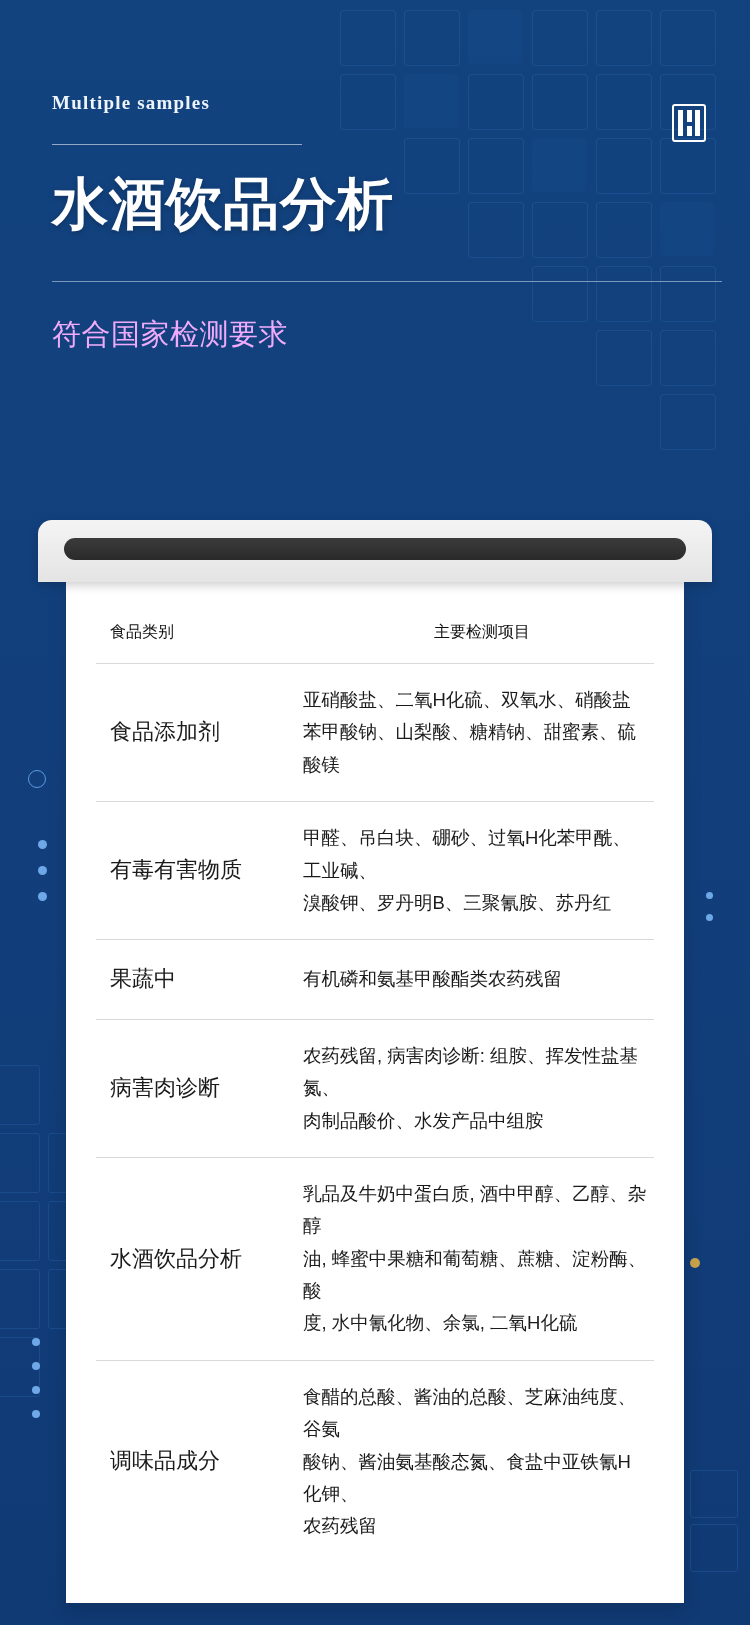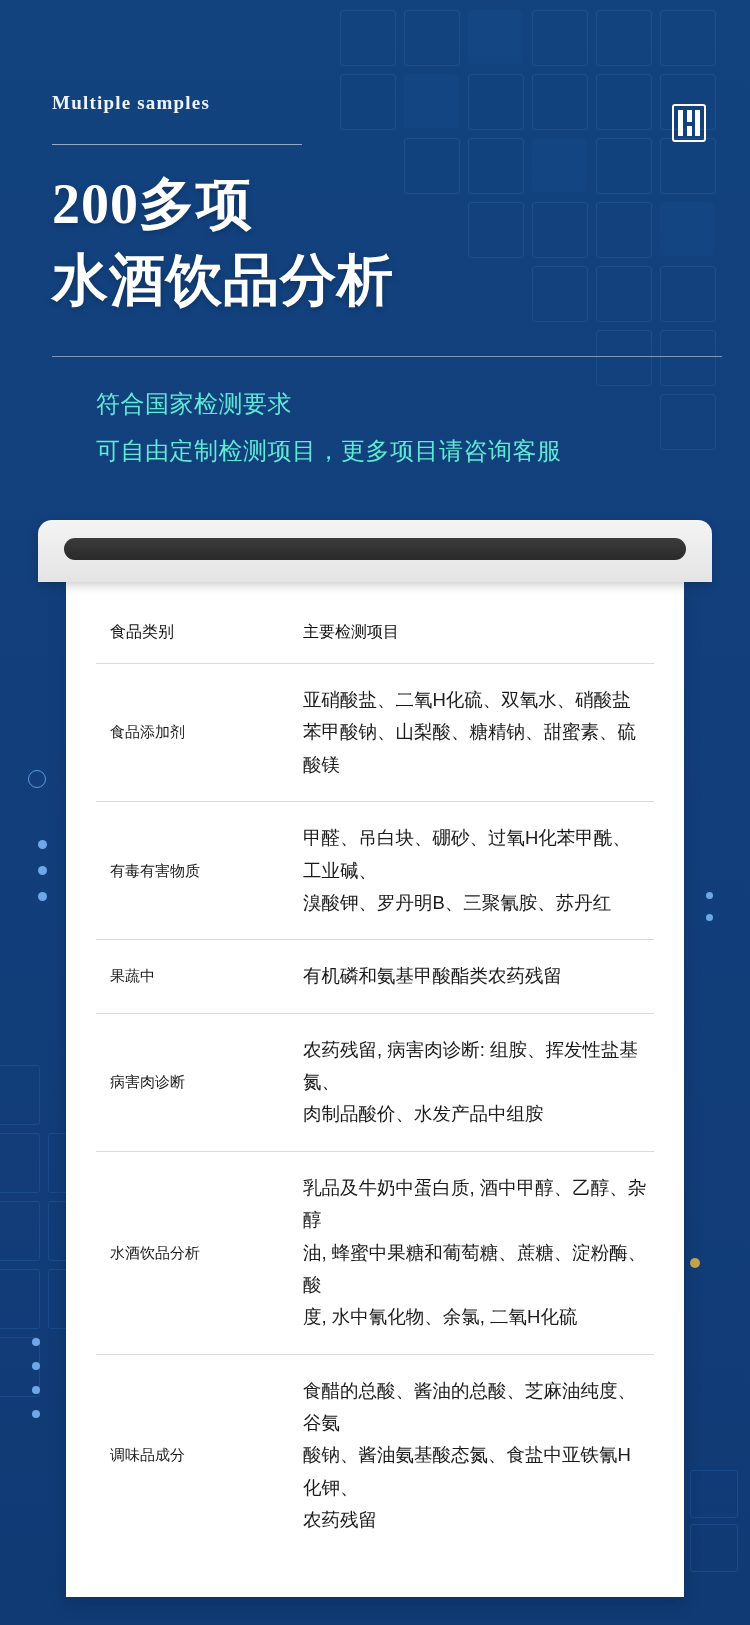--- a/index.html
+++ b/index.html
@@ -115,25 +115,24 @@
     color: #e9f1fb;
   }
   .rule-long {
     margin-top: 38px;
     width: 670px;
     height: 1px;
     background: rgba(255,255,255,0.45);
   }
   .sub {
     margin-top: 24px;
-    font-size: 24px;
+    font-size: 29px;
     line-height: 1.95;
-    color: #5eead4;
+    color: #f0abfc;
     letter-spacing: 0.5px;
-    margin-left: 44px;
   }
 
   
   .logo {
     position: absolute;
     right: 44px;
     top: 104px;
     width: 34px;
     height: 38px;
   }
@@ -186,32 +185,32 @@
   }
   table.spec th {
     font-weight: 400;
     font-size: 16px;
     padding: 6px 4px 20px 4px;
     text-align: left;
     color: #111;
   }
   table.spec th.c1 { width: 175px; padding-left: 14px; }
   table.spec th.c2 { padding-left: 14px; }
-  table.spec th.c2 .thwrap { display: block; text-align: left; padding-right: 120px; }
+  table.spec th.c2 .thwrap { display: block; text-align: right; padding-right: 120px; }
   table.spec td {
     border-top: 1px solid #d9d9d9;
     padding: 20px 4px 20px 4px;
     font-size: 18.5px;
     line-height: 1.75;
     vertical-align: middle;
     color: #1b1b1b;
   }
   table.spec td.cat {
     padding-left: 14px;
-    font-size: 15px;
+    font-size: 22px;
     white-space: nowrap;
   }
   table.spec td.items {
     padding-left: 14px;
     padding-right: 6px;
   }
 </style>
 </head>
 <body>
 
@@ -279,27 +278,25 @@
   <div class="bar" style="left:6px;top:6px;width:5px;height:26px;"></div>
   <div class="bar" style="left:15px;top:6px;width:5px;height:12px;"></div>
   <div class="bar" style="left:23px;top:6px;width:5px;height:26px;"></div>
   <div class="bar" style="left:15px;top:22px;width:5px;height:10px;"></div>
 </div>
 
 <div class="header">
   <div class="eyebrow">Multiple samples</div>
   <div class="rule-short"></div>
   <div class="title">
-    <span class="ln">200多项</span>
     <span class="ln">水酒饮品分析</span>
   </div>
   <div class="rule-long"></div>
   <div class="sub">
     <div>符合国家检测要求</div>
-    <div>可自由定制检测项目，更多项目请咨询客服</div>
   </div>
 </div>
 
 <div class="card-wrap">
   <div class="card-top">
     <div class="slot"></div>
   </div>
   <div class="card-body">
     <table class="spec">
       <thead>

